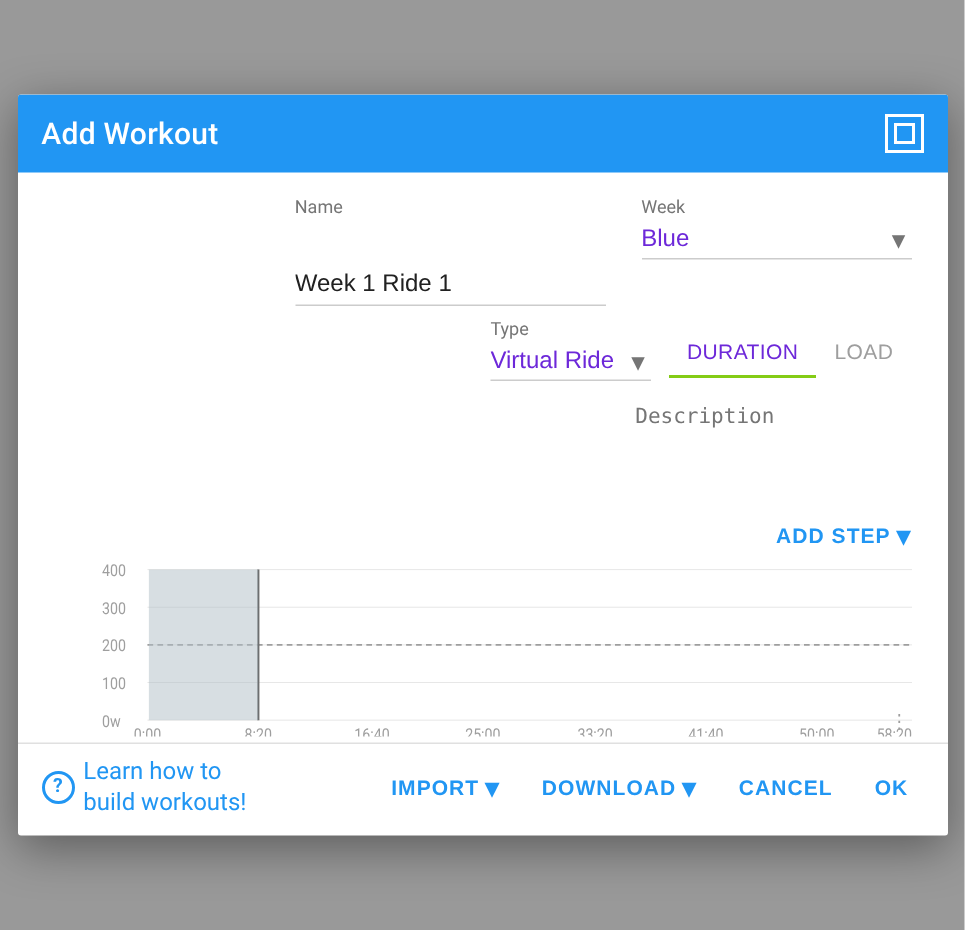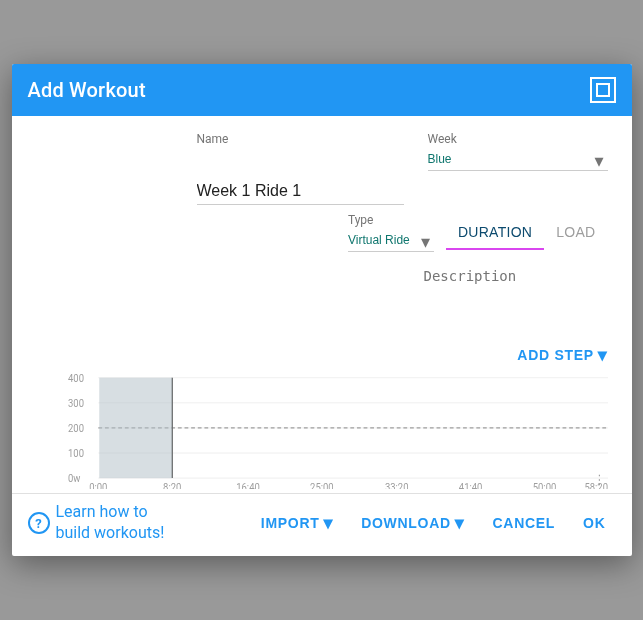--- a/index.html
+++ b/index.html
@@ -91,22 +91,22 @@
     .select-wrapper {
       position: relative;
       display: flex;
       align-items: center;
       border-bottom: 1px solid #ccc;
     }
     .field-select {
       appearance: none;
       border: none;
       outline: none;
-      font-size: 12px;
-      color: #0f766e;
+      font-size: 16px;
+      color: #6d28d9;
       background: transparent;
       width: 100%;
       padding: 2px 24px 4px 0;
       cursor: pointer;
     }
     .select-arrow {
       position: absolute;
       right: 4px;
       pointer-events: none;
       color: #757575;
@@ -135,22 +135,22 @@
       font-size: 14px;
       padding: 4px 12px 8px 12px;
       cursor: pointer;
       color: #9e9e9e;
       letter-spacing: 0.02em;
       font-weight: 500;
       border-bottom: 2px solid transparent;
       text-transform: uppercase;
     }
     .tab-btn.active {
-      color: #0c4a6e;
-      border-bottom: 2px solid #d946ef;
+      color: #6d28d9;
+      border-bottom: 2px solid #84cc16;
     }
     .description-area {
       flex: 1;
       border: none;
       outline: none;
       font-size: 14px;
       color: #9e9e9e;
       resize: none;
       padding: 8px 0;
       min-height: 80px;

